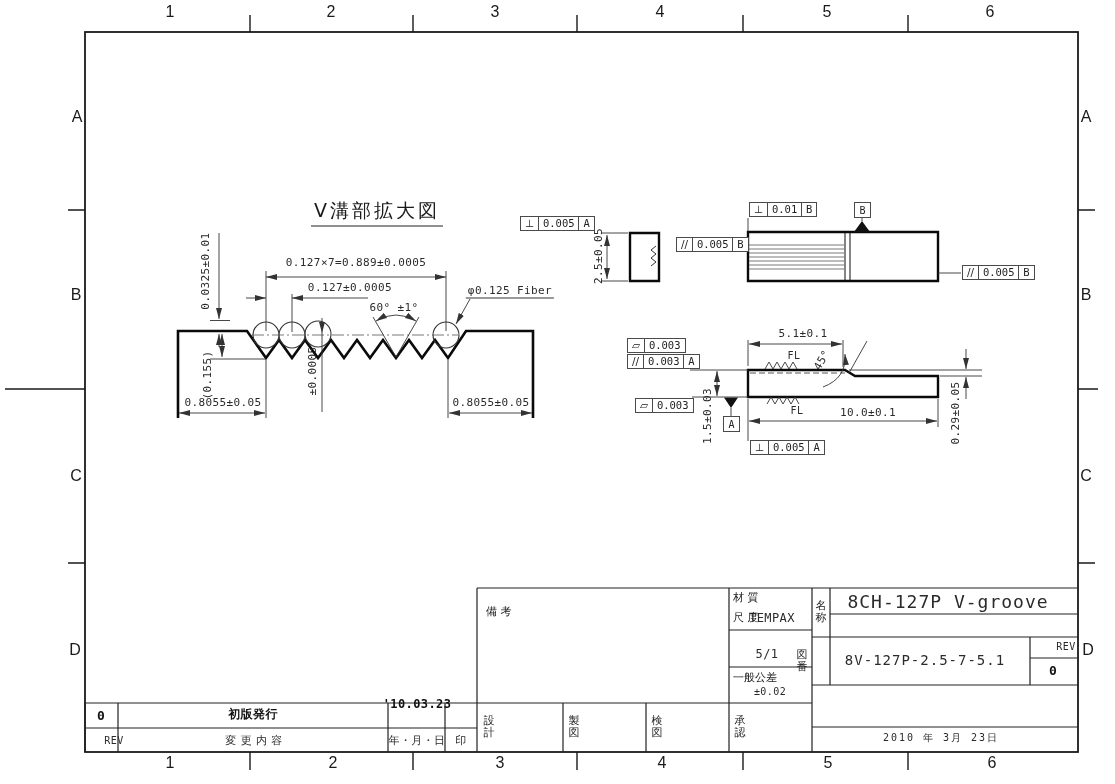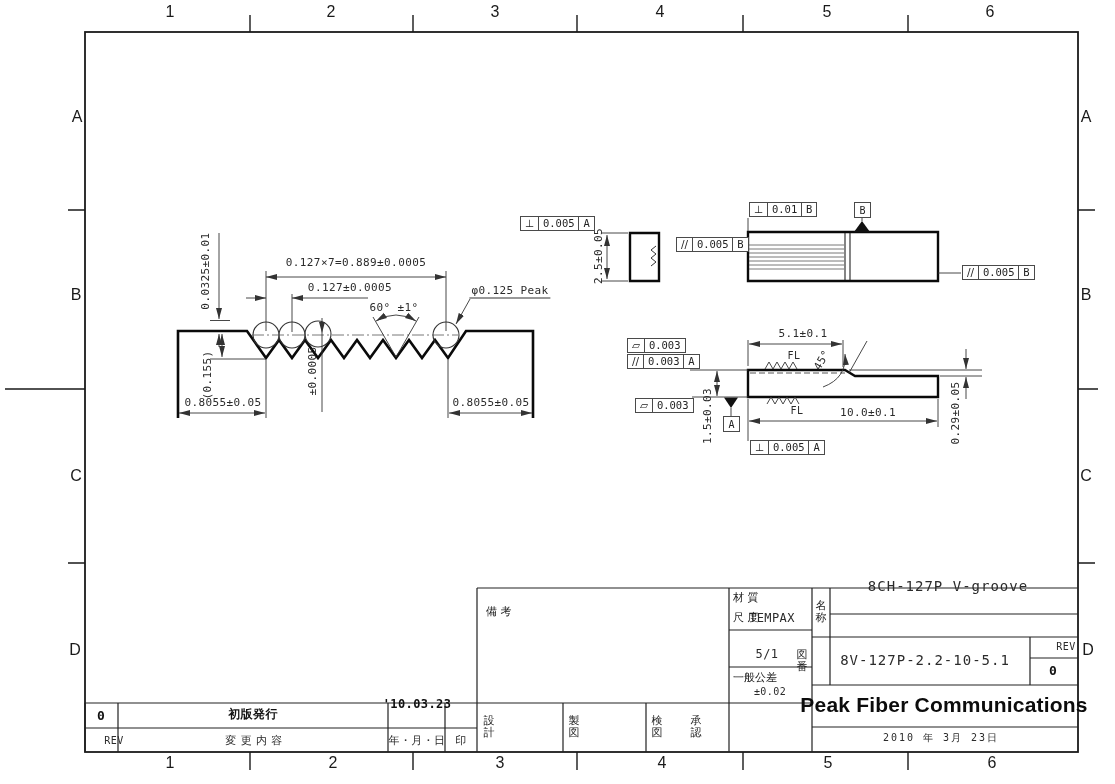--- a/index.html
+++ b/index.html
@@ -142,24 +142,25 @@
   <div class="g" style="left:992px;top:763px">6</div>
   <div class="g" style="left:77px;top:117px">A</div>
   <div class="g" style="left:76px;top:295px">B</div>
   <div class="g" style="left:76px;top:476px">C</div>
   <div class="g" style="left:75px;top:650px">D</div>
   <div class="g" style="left:1086px;top:117px">A</div>
   <div class="g" style="left:1086px;top:295px">B</div>
   <div class="g" style="left:1086px;top:476px">C</div>
   <div class="g" style="left:1088px;top:650px">D</div>
 
+  <div class="c big jp" style="left:377px;top:212px">V溝部拡大図</div>
   <div class="c" style="left:356px;top:262px">0.127×7=0.889±0.0005</div>
   <div class="c" style="left:350px;top:287px">0.127±0.0005</div>
   <div class="c" style="left:394px;top:307px">60°  ±1°</div>
-  <div class="c u" style="left:510px;top:291px">φ0.125 Peak</div>
+  <div class="c u" style="left:510px;top:291px">φ0.125 Fiber</div>
   <div class="c r" style="left:205px;top:271px">0.0325±0.01</div>
   <div class="c r" style="left:207px;top:375px">(0.155)</div>
   <div class="c r" style="left:312px;top:371px">±0.0005</div>
   <div class="c" style="left:223px;top:402px">0.8055±0.05</div>
   <div class="c" style="left:491px;top:402px">0.8055±0.05</div>
 
   <div class="c r" style="left:598px;top:256px">2.5±0.05</div>
   <div class="fcf" style="left:520px;top:216px">
     <span>⊥</span>
     <span>0.005</span>
@@ -226,24 +227,23 @@
   <div class="tl jp" style="left:733px;top:590px">材 質</div>
   <div class="c" style="left:772px;top:618px;font-size:12px">TEMPAX</div>
   <div class="tl jp" style="left:733px;top:610px">尺 度</div>
   <div class="c" style="left:767px;top:654px;font-size:12px">5/1</div>
   <div class="tl jp" style="left:733px;top:670px">一般公差</div>
   <div class="c" style="left:770px;top:691px;font-size:10px">±0.02</div>
 
   <div class="vert2" style="left:489px;top:727px">設計</div>
   <div class="vert2" style="left:574px;top:727px">製図</div>
   <div class="vert2" style="left:657px;top:727px">検図</div>
-  <div class="vert2" style="left:696px;top:727px">承認</div>
+  <div class="vert2" style="left:740px;top:727px">承認</div>
 
   <div class="vert2" style="left:821px;top:612px">名称</div>
-  <div class="c" style="left:948px;top:586px;font-size:14px;letter-spacing:1px">8CH-127P V-groove</div>
+  <div class="c" style="left:948px;top:601px;font-size:18px;letter-spacing:1px">8CH-127P V-groove</div>
   <div class="vert2" style="left:802px;top:661px">図番</div>
-  <div class="c" style="left:925px;top:660px;font-size:14px;letter-spacing:1px">8V-127P-2.2-10-5.1</div>
+  <div class="c" style="left:925px;top:660px;font-size:14px;letter-spacing:1px">8V-127P-2.5-7-5.1</div>
   <div class="c small" style="left:1053px;top:646px">REV</div>
   <div class="c bold" style="left:1053px;top:670px;font-size:13px">0</div>
-  <div class="c company" style="left:944px;top:705px">Peak Fiber Communications</div>
   <div class="c" style="left:941px;top:738px;font-size:10px;letter-spacing:2px">2010 年  3月  23日</div>
 
 </div>
 
 </body></html>

